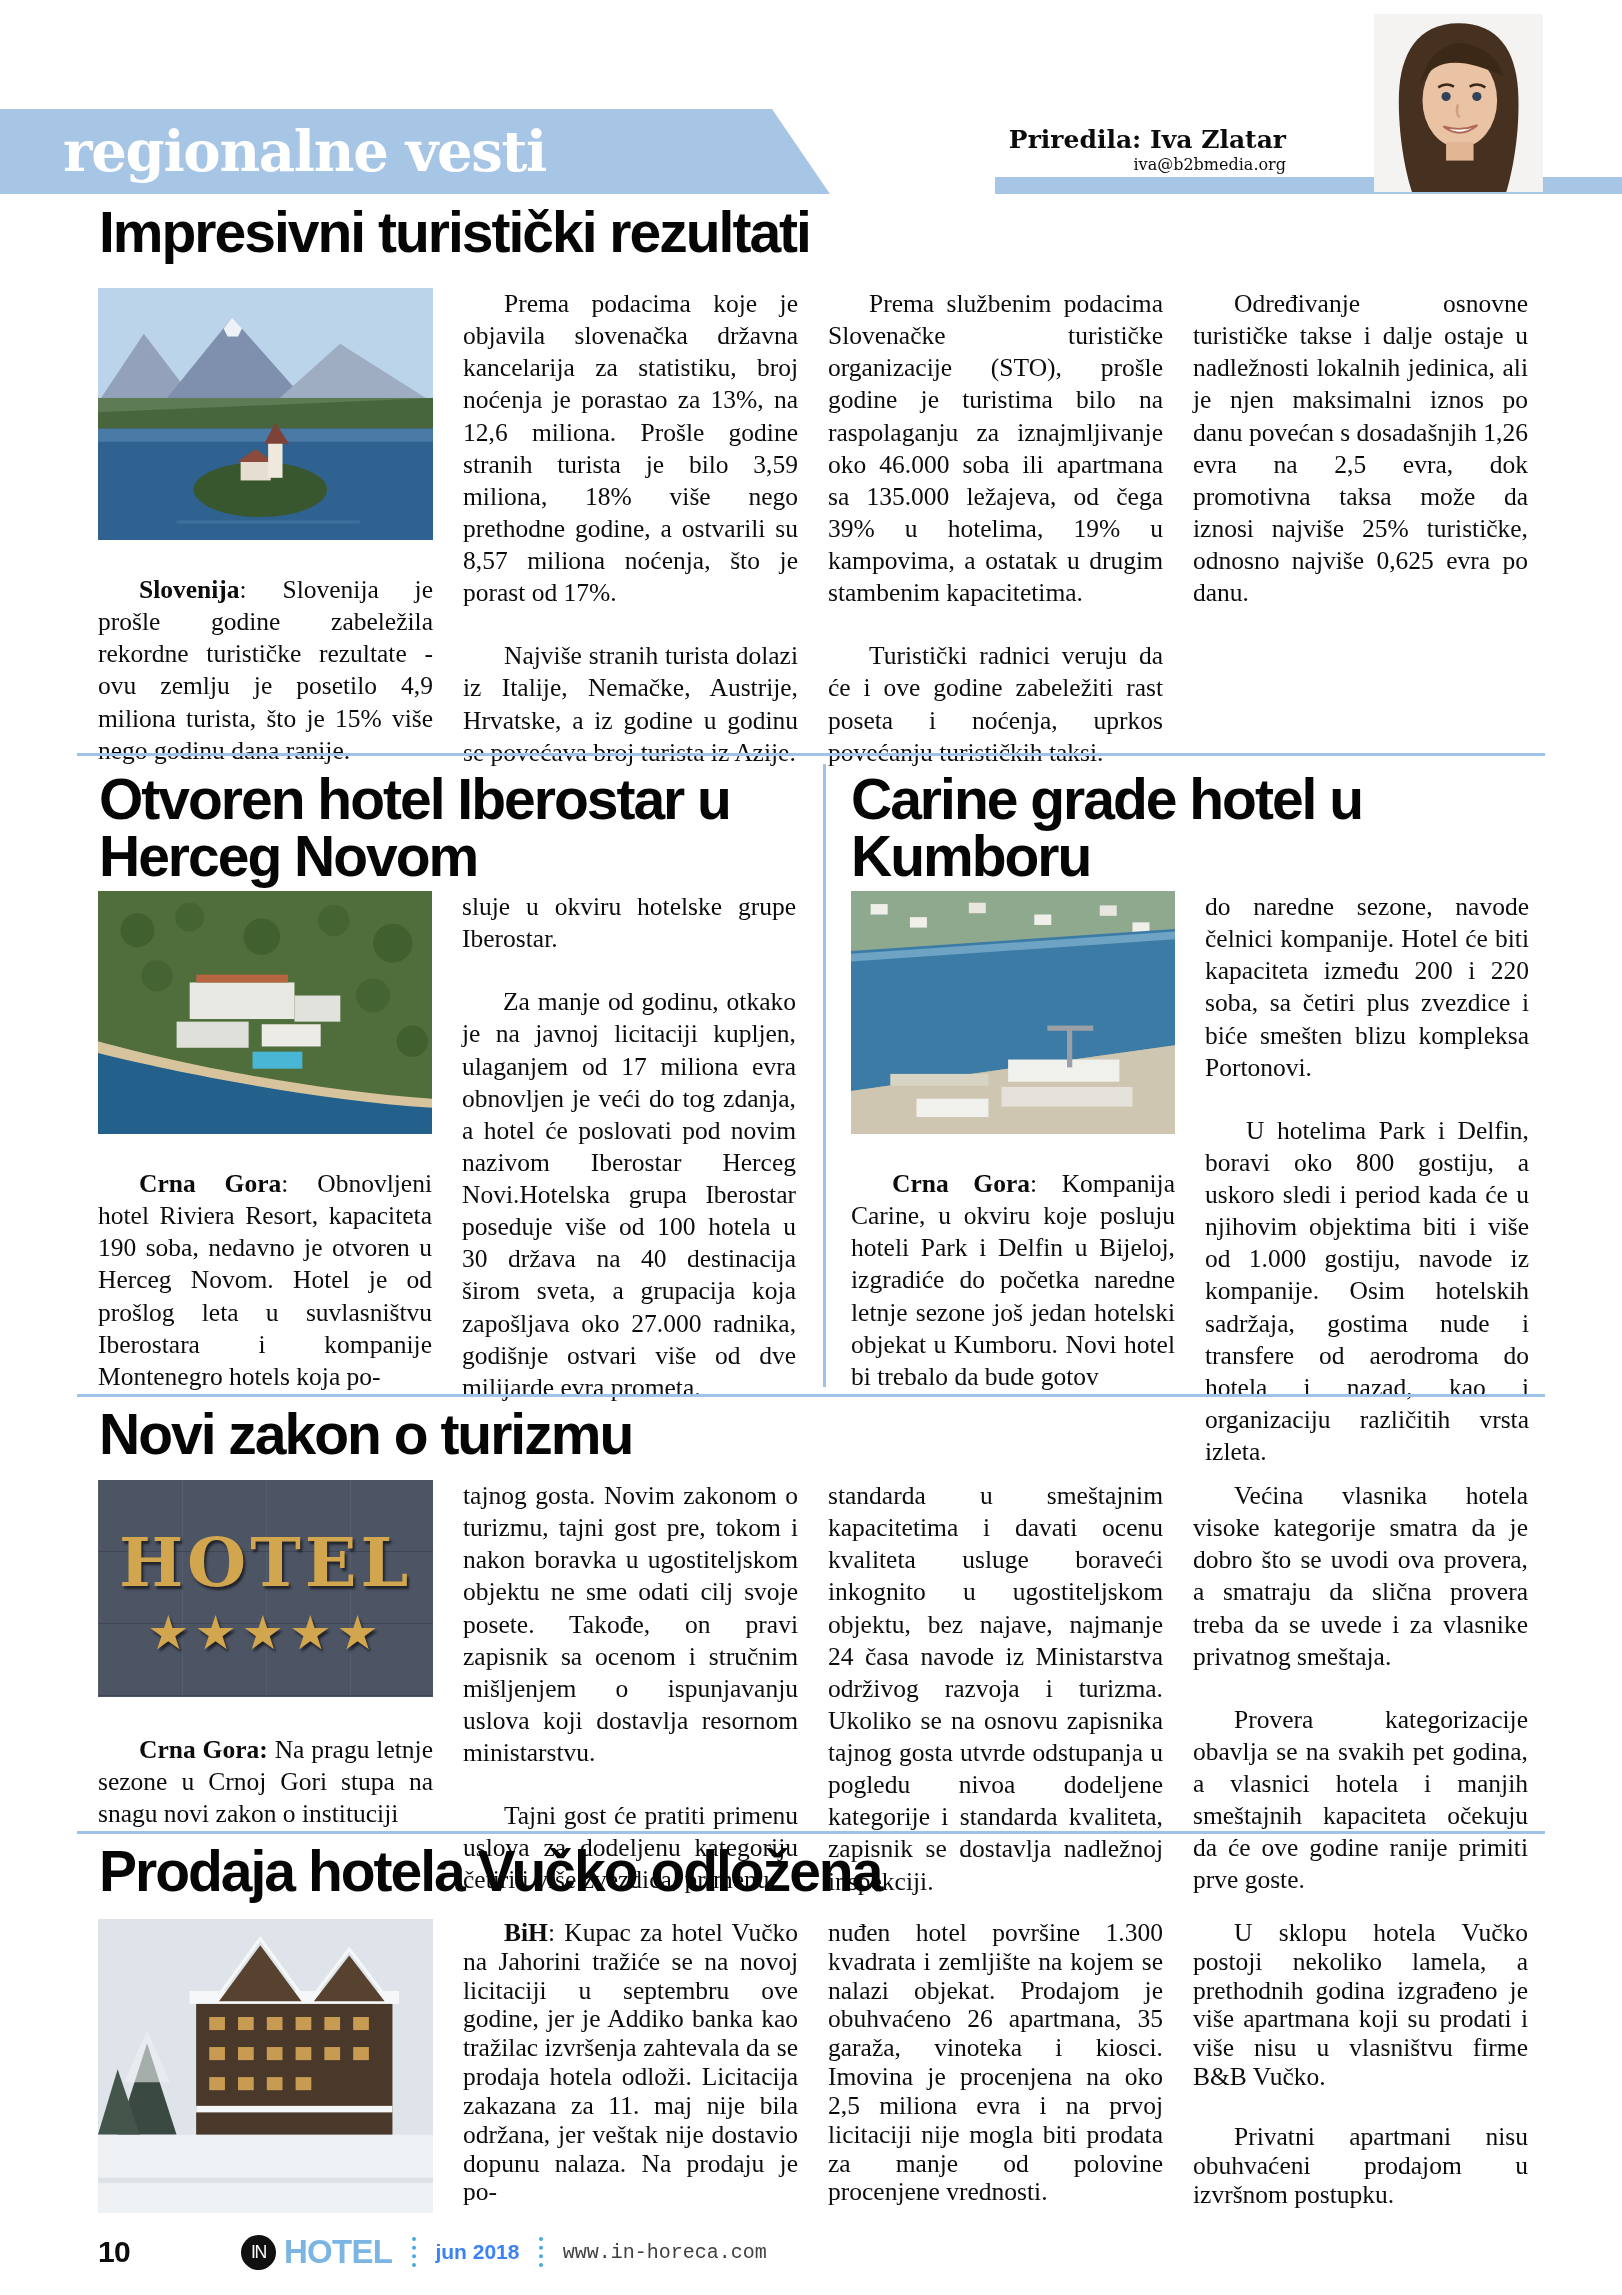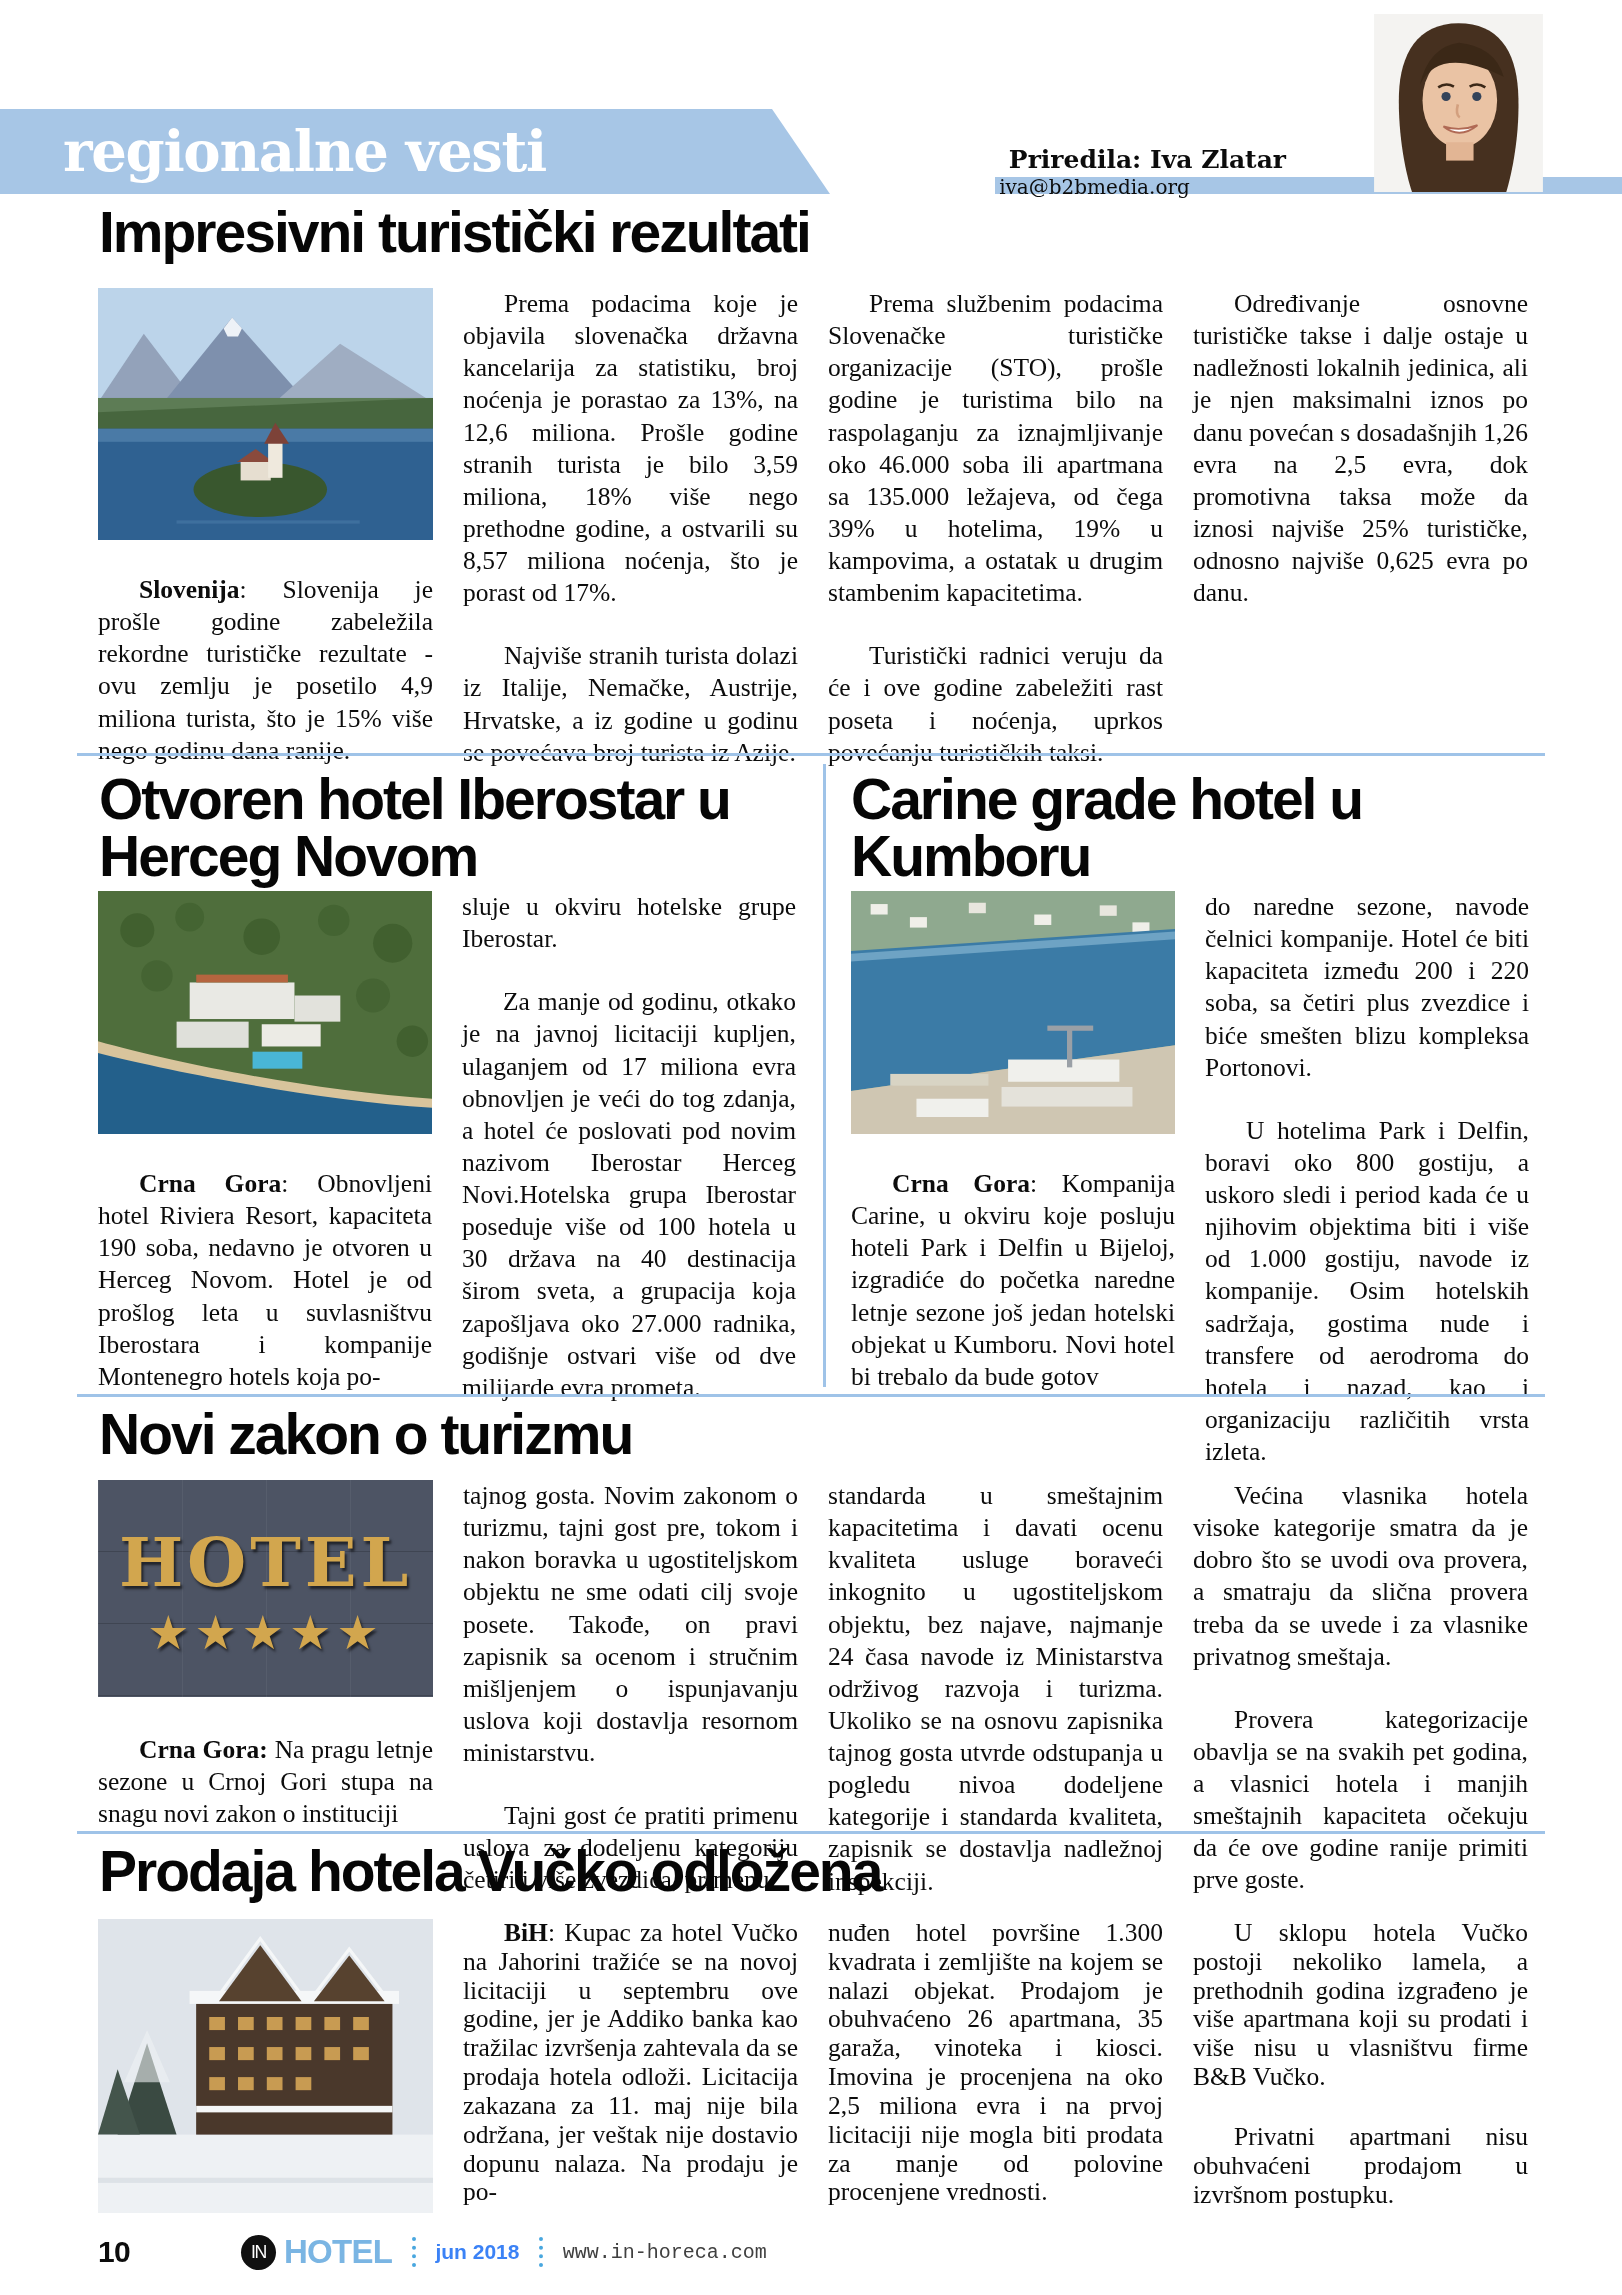--- a/index.html
+++ b/index.html
@@ -6,23 +6,23 @@
   .page{position:relative;width:1623px;height:2295px;background:#ffffff;overflow:hidden;
         font-family:"Liberation Serif",serif;color:#0c0c0c;}
   .abs{position:absolute;}
 
   
   .banner{left:0;top:109px;width:830px;height:85px;background:#a7c6e6;
           clip-path:polygon(0 0,calc(100% - 58px) 0,100% 100%,0 100%);}
   .banner-label{font-family:"DejaVu Serif",serif;font-weight:700;color:#ffffff;
           font-size:56px;line-height:85px;padding-left:63px;letter-spacing:-1.3px;white-space:nowrap;}
   .banner-strip{left:995px;top:177px;width:628px;height:17px;background:#a7c6e6;}
-  .credits{left:903px;top:124px;width:383px;text-align:right;font-family:"DejaVu Serif",serif;margin-top:20px;}
+  .credits{left:903px;top:124px;width:383px;text-align:right;font-family:"DejaVu Serif",serif;}
   .credits .byline{font-weight:700;font-size:25px;line-height:1.25;}
-  .credits .email{font-size:20px;line-height:1.25;text-align:center;}
+  .credits .email{font-size:16px;line-height:1.25;}
   .photo{left:1374px;top:14.4px;width:169px;height:178px;}
 
   
   .headline{font-family:"Liberation Sans",sans-serif;font-weight:700;color:#060606;
             font-size:57px;line-height:1.0;letter-spacing:-2px;}
 
   
   .cols{display:grid;column-gap:30px;align-items:start;
         font-size:25.5px;line-height:1.26;text-align:justify;}
   .cols4{grid-template-columns:repeat(4,1fr);}

